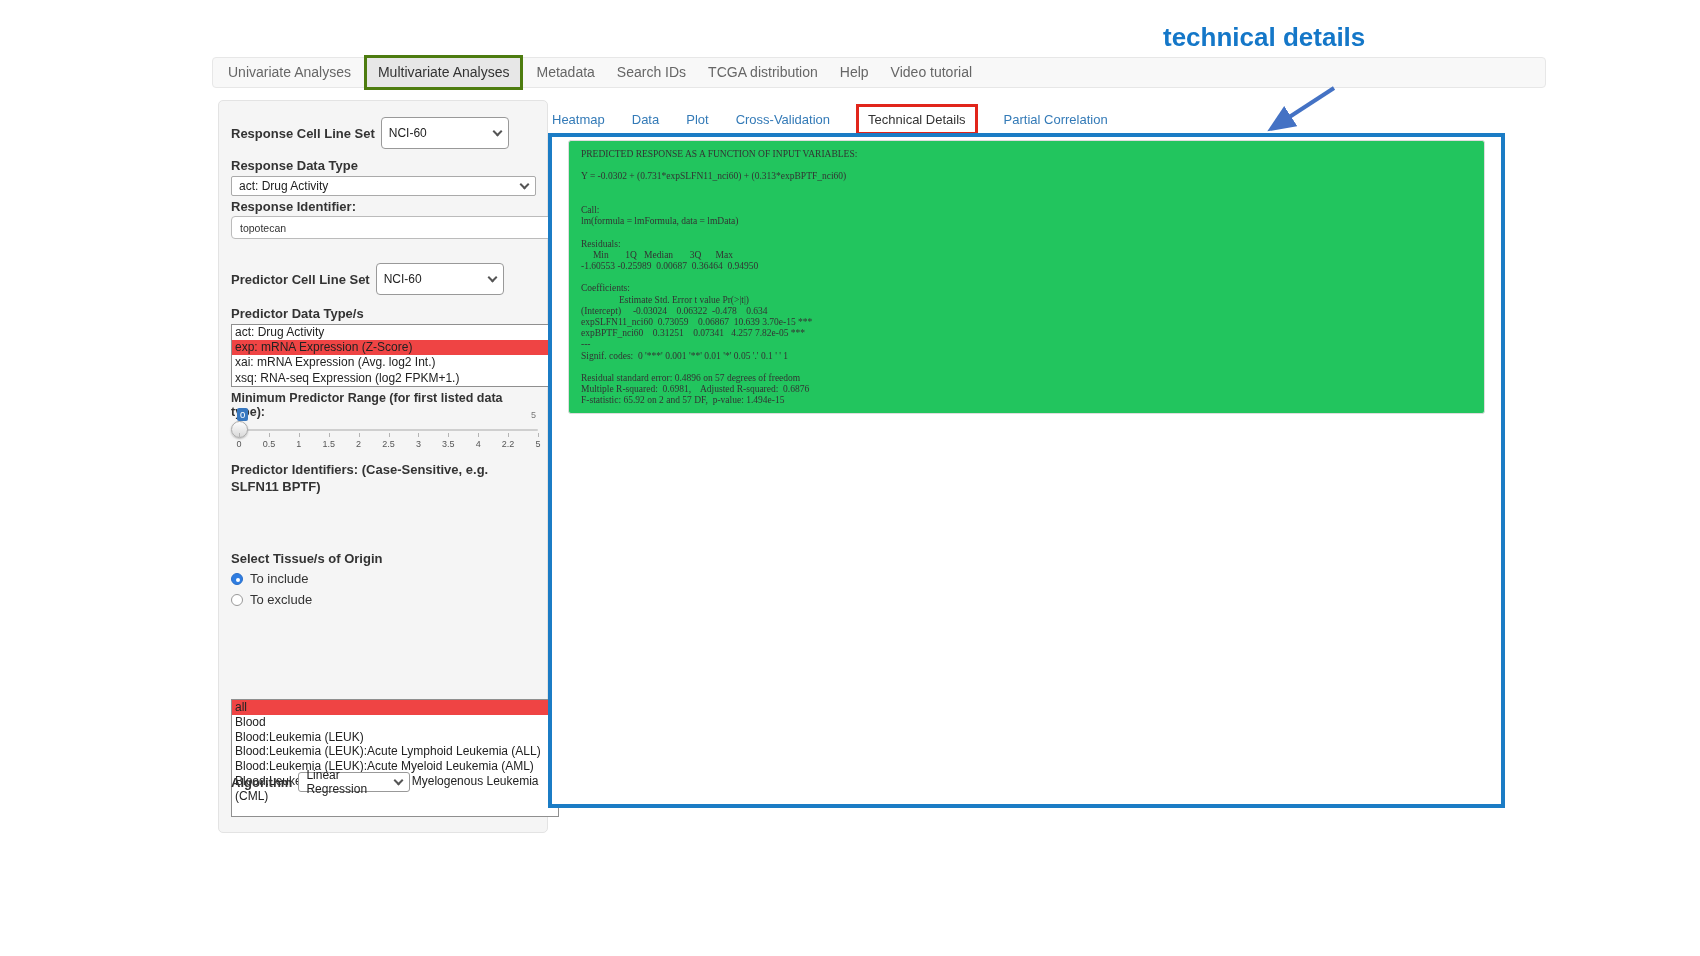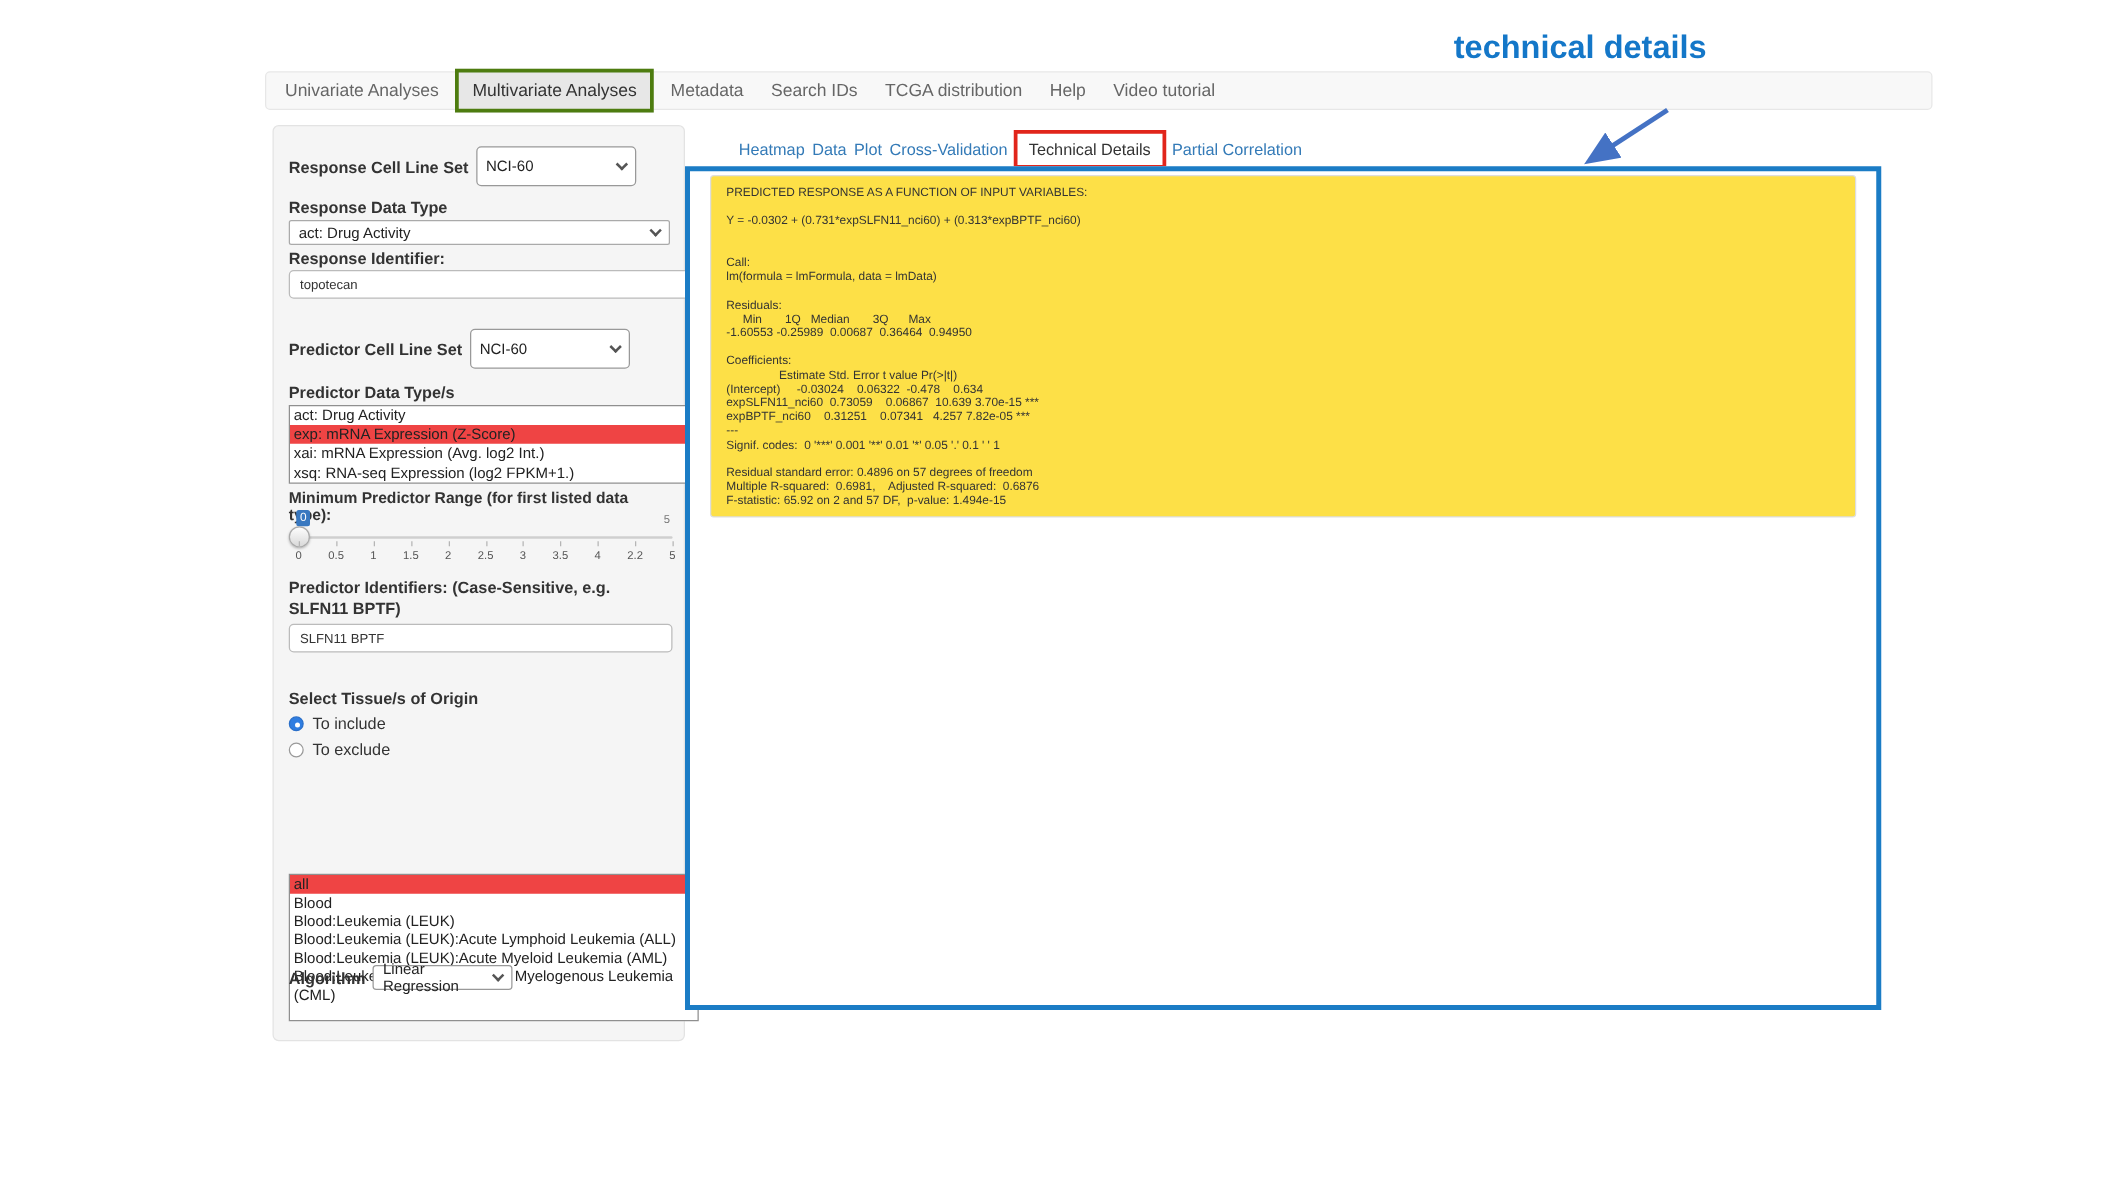--- a/index.html
+++ b/index.html
@@ -93,37 +93,37 @@
     position:relative; flex:0 0 auto;
   }
   .radio-circle.checked { background:#2f7de1; border-color:#2a6fc9; }
   .radio-circle.checked::after {
     content:""; position:absolute; left:4px; top:4px; width:4px; height:4px;
     border-radius:50%; background:#fff;
   }
 
   
   .tabs-row {
-    position:absolute; left:591px; top:106px; height:27px;
-    display:flex; align-items:center; gap:6px;justify-content:flex-end;
+    position:absolute; left:552px; top:106px; height:27px;
+    display:flex; align-items:center; gap:27px;justify-content:flex-end;
   }
   .tab { font-size:13px; color:#337ab7; white-space:nowrap; cursor:pointer; }
   .tab.active {
     color:#333; background:#fff; border:3px solid #e1251b;
     padding:5px 9px; margin:0 -1px;
   }
   .content-box {
     position:absolute; left:548px; top:133px; width:957px; height:675px;
     border:4px solid #1b7cc5; background:#fff;
   }
   .tech-pre {
     position:absolute; left:16px; top:3px; width:917px; height:274px;
-    background:#fde047; border:1px solid #ddd; border-radius:3px;
+    background:#22c55e; border:1px solid #ddd; border-radius:3px;
     padding:8px 12px; overflow:hidden;
-    font-family:Liberation Sans, sans-serif; font-size:9.5px; line-height:11.2px;
+    font-family:Liberation Serif, serif; font-size:9.5px; line-height:11.2px;
     color:#333; white-space:pre;
   }
 </style>
 </head>
 <body>
 
 <div class="navbar">
   <div class="nav-item">Univariate Analyses</div>
   <div class="nav-item active">Multivariate Analyses</div>
   <div class="nav-item">Metadata</div>
@@ -204,21 +204,20 @@
       <span class="ticklabel" style="left:70%">3.5</span>
     <span class="tickmark" style="left:80%"></span>
       <span class="ticklabel" style="left:80%">4</span>
     <span class="tickmark" style="left:90%"></span>
       <span class="ticklabel" style="left:90%">2.2</span>
     <span class="tickmark" style="left:100%"></span>
       <span class="ticklabel" style="left:100%">5</span>
   </div>
 
   <div class="sb-abs sb-label" style="top:360px; line-height:17px;">Predictor Identifiers: (Case-Sensitive, e.g. SLFN11 BPTF)</div>
-  <input class="sb-abs text-input" style="top: 398px; width: 307px;" value="SLFN11 BPTF">
 
   <div class="sb-abs sb-label" style="top:450px;">Select Tissue/s of Origin</div>
   <div class="sb-abs radio-row" style="top:470px;">
     <span class="radio-circle checked"></span>
     <span>To include</span>
   </div>
   <div class="sb-abs radio-row" style="top:491px;">
     <span class="radio-circle"></span>
     <span>To exclude</span>
   </div>

